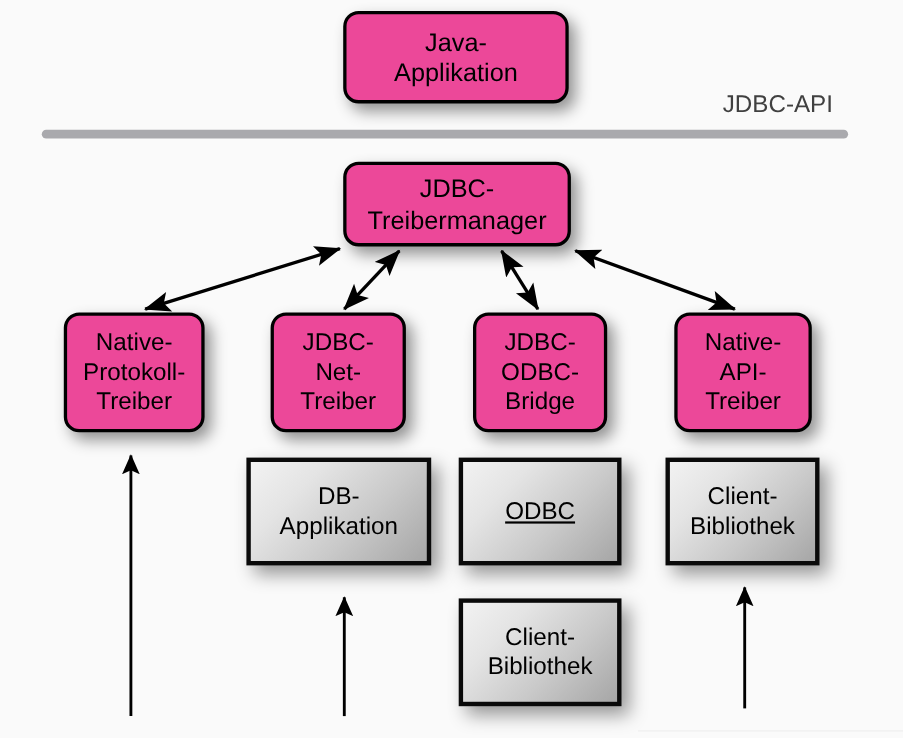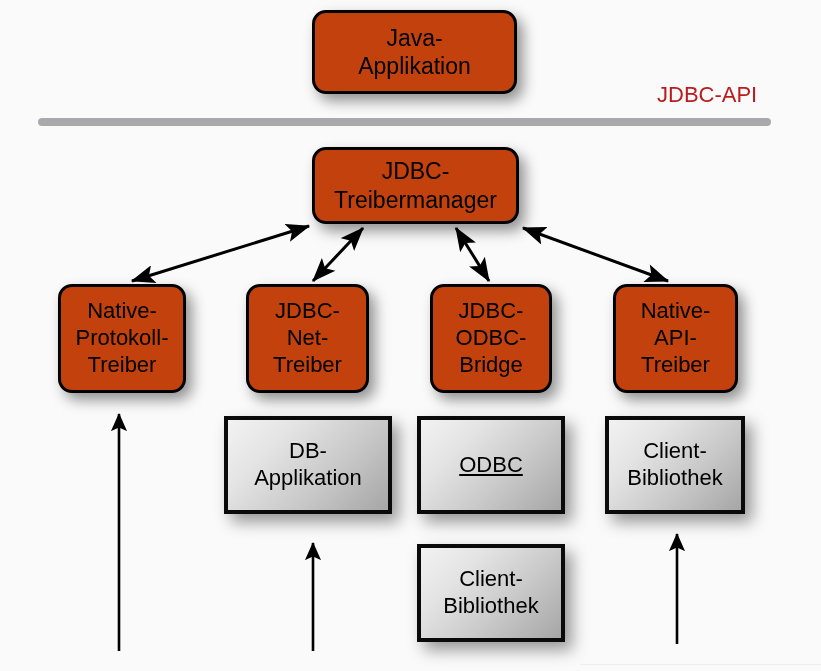--- a/index.html
+++ b/index.html
@@ -13,21 +13,21 @@
     height: 671px;
     background: #fafafa;
     overflow: hidden;
     font-family: "Liberation Sans", sans-serif;
   }
 
   
   .node {
     position: absolute;
     box-sizing: border-box;
-    background: #c2410c;
+    background: #ec4899;
     border: 3px solid #000000;
     border-radius: 14px;
     display: flex;
     align-items: center;
     justify-content: flex-start;
     text-align: center;
     color: #000000;
     line-height: 1.22;
     filter: drop-shadow(6px 7px 7px rgba(0,0,0,0.42));
     z-index: 3;
@@ -62,21 +62,21 @@
 
   
   #api-divider {
     position: absolute;
     background: #a9a9ad;
     border-radius: 5px;
     z-index: 2;
   }
   #api-label {
     position: absolute;
-    color: #b91c1c;
+    color: #404040;
     white-space: nowrap;
     z-index: 4;
   }
 
   
   #arrow-layer {
     position: absolute;
     left: 0;
     top: 0;
     width: 821px;

